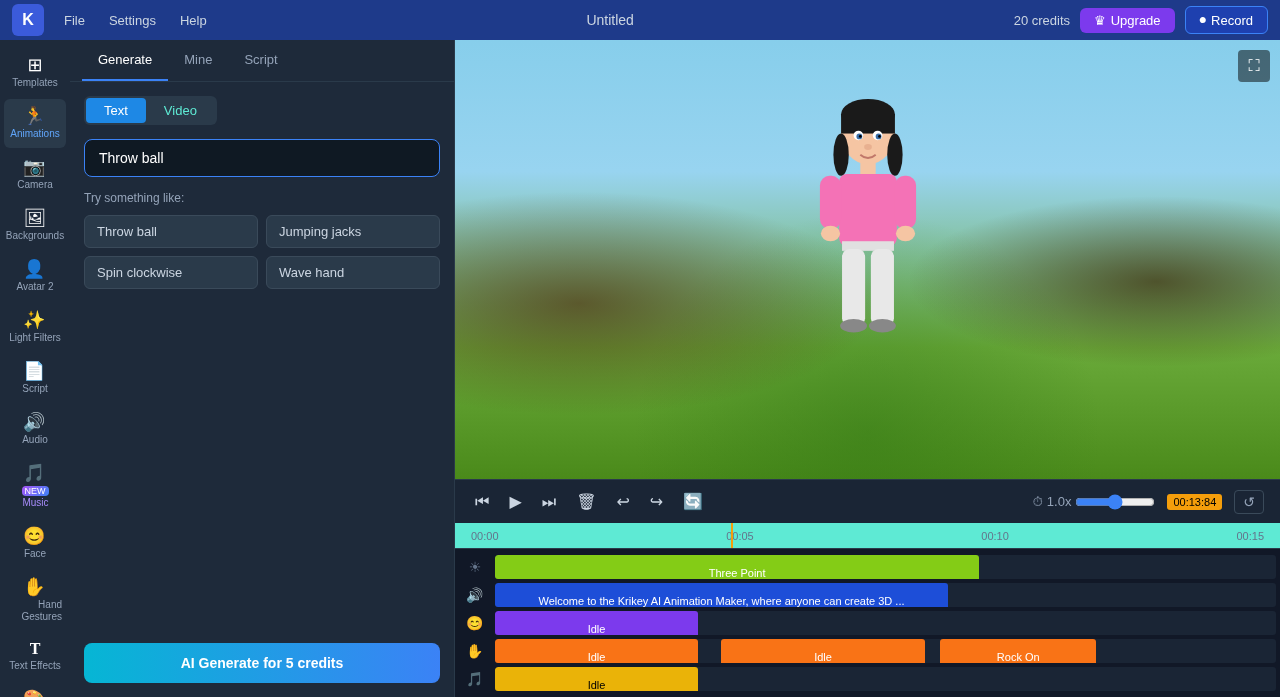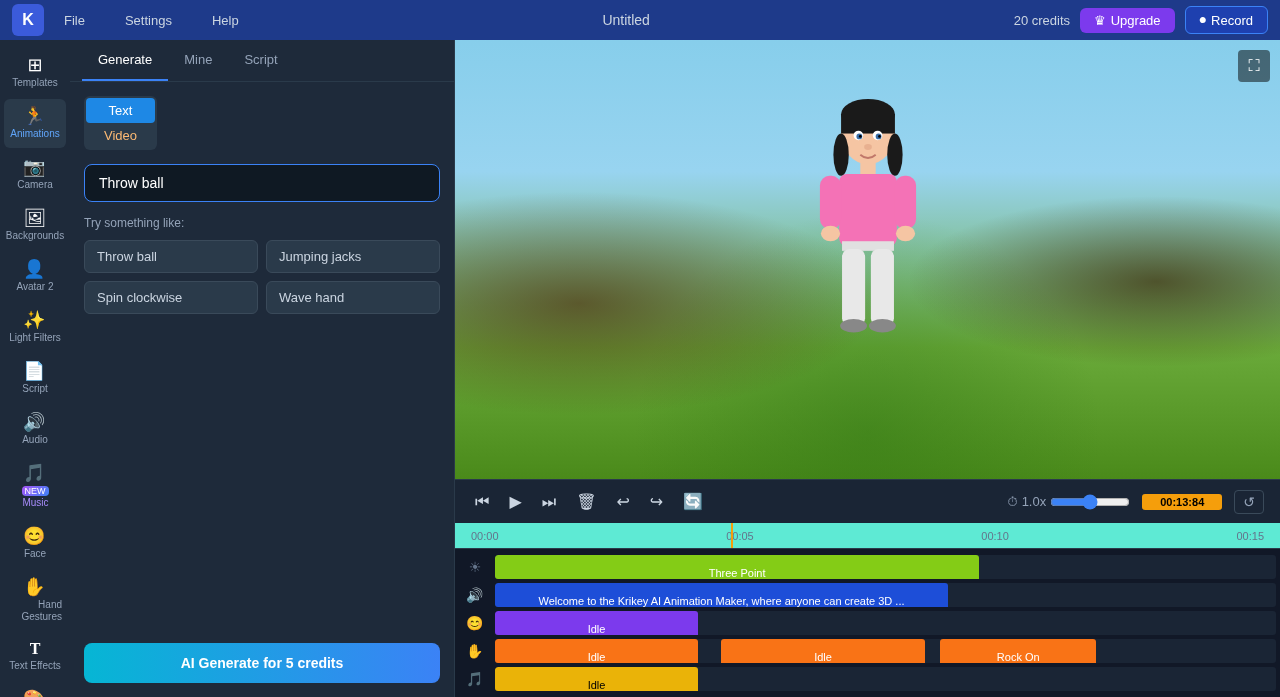--- a/index.html
+++ b/index.html
@@ -3,21 +3,21 @@
   <meta charset="utf-8">
   <style>
     * { box-sizing: border-box; margin: 0; padding: 0; }
     body { font-family: 'Segoe UI', Arial, sans-serif; background: #1a1a2e; color: #fff; width: 1280px; height: 697px; overflow: hidden; display: flex; flex-direction: column; }
 
     
     .top-nav {
       height: 40px; background: #1e3a8a; display: flex; align-items: center; padding: 0 12px; gap: 20px; flex-shrink: 0;
     }
     .nav-logo { width: 32px; height: 32px; background: #3b5bdb; border-radius: 6px; display: flex; align-items: center; justify-content: center; font-weight: bold; font-size: 16px; color: #fff; }
-    .nav-menu { display: flex; gap: 40px; }
+    .nav-menu { display: flex; gap: 24px; }
     .nav-menu span { font-size: 13px; color: #cbd5e1; cursor: pointer; }
     .nav-title { flex: 1; text-align: center; font-size: 14px; color: #cbd5e1; }
     .nav-actions { display: flex; align-items: center; gap: 10px; }
     .credits-text { font-size: 13px; color: #cbd5e1; }
     .btn-upgrade { background: #7c3aed; border: none; color: #fff; padding: 5px 14px; border-radius: 6px; font-size: 13px; cursor: pointer; display: flex; align-items: center; gap: 5px; }
     .btn-record { background: #1e40af; border: 1px solid #3b82f6; color: #fff; padding: 5px 14px; border-radius: 6px; font-size: 13px; cursor: pointer; display: flex; align-items: center; gap: 5px; }
 
     
     .main-layout { display: flex; flex: 1; overflow: hidden; }
 
@@ -37,22 +37,22 @@
     
     .panel {
       width: 385px; background: #1e2a3a; border-right: 1px solid #2a3a4a; display: flex; flex-direction: column; flex-shrink: 0;
     }
     .panel-tabs { display: flex; border-bottom: 1px solid #2a3a4a; padding: 0 12px; gap: 0; }
     .panel-tab { padding: 12px 16px; font-size: 13px; color: #94a3b8; cursor: pointer; border-bottom: 2px solid transparent; }
     .panel-tab.active { color: #fff; border-bottom: 2px solid #3b82f6; }
     .panel-content { flex: 1; overflow-y: auto; padding: 14px; }
 
     
-    .toggle-group { display: flex; background: #2a3a4a; border-radius: 6px; padding: 2px; width: fit-content; margin-bottom: 14px; flex-direction: column; }
-    .toggle-btn { padding: 5px 18px; border-radius: 4px; font-size: 13px; cursor: pointer; border: none; background: transparent; color: #fdba74; }
+    .toggle-group { display: flex; background: #2a3a4a; border-radius: 6px; padding: 2px; width: fit-content; margin-bottom: 14px; }
+    .toggle-btn { padding: 5px 18px; border-radius: 4px; font-size: 13px; cursor: pointer; border: none; background: transparent; color: #5eead4; }
     .toggle-btn.active { background: #1e88e5; color: #fff; }
 
     
     .search-input {
       width: 100%; background: #0f1923; border: 1px solid #3b82f6; border-radius: 8px; padding: 10px 14px; font-size: 14px; color: #fff; outline: none;
     }
     .search-input::placeholder { color: #64748b; }
 
     
     .suggestions-label { font-size: 12px; color: #94a3b8; margin: 14px 0 10px; }
@@ -89,21 +89,21 @@
     }
 
     
     .playback {
       height: 44px; background: #1a2535; display: flex; align-items: center; padding: 0 16px; gap: 12px; border-top: 1px solid #2a3a4a;
     }
     .pb-btn { background: none; border: none; color: #cbd5e1; cursor: pointer; font-size: 16px; padding: 4px; display: flex; align-items: center; }
     .pb-spacer { flex: 1; }
     .pb-speed { font-size: 13px; color: #94a3b8; display: flex; align-items: center; gap: 4px; }
     .pb-slider { width: 80px; accent-color: #3b82f6; }
-    .pb-time { background: #f59e0b; color: #000; font-size: 11px; padding: 2px 18px; border-radius: 3px; font-weight: 700; }
+    .pb-time { background: #f59e0b; color: #000; font-size: 11px; padding: 2px 6px; border-radius: 3px; font-weight: 400; }
     .pb-reset { background: none; border: 1px solid #3a4a5a; color: #94a3b8; padding: 3px 8px; border-radius: 4px; cursor: pointer; font-size: 14px; }
 
     
     .timeline { background: #111827; flex-shrink: 0; }
     .timeline-ruler {
       height: 26px; background: #5eead4; display: flex; align-items: center; padding: 0 16px; border-bottom: 1px solid #2a3a4a; position: relative;
     }
     .ruler-marks { display: flex; width: 100%; justify-content: space-between; }
     .ruler-mark { font-size: 11px; color: #64748b; }
     .ruler-needle { position: absolute; left: calc(16px + 260px); top: 0; width: 2px; height: 100%; background: #f59e0b; }

